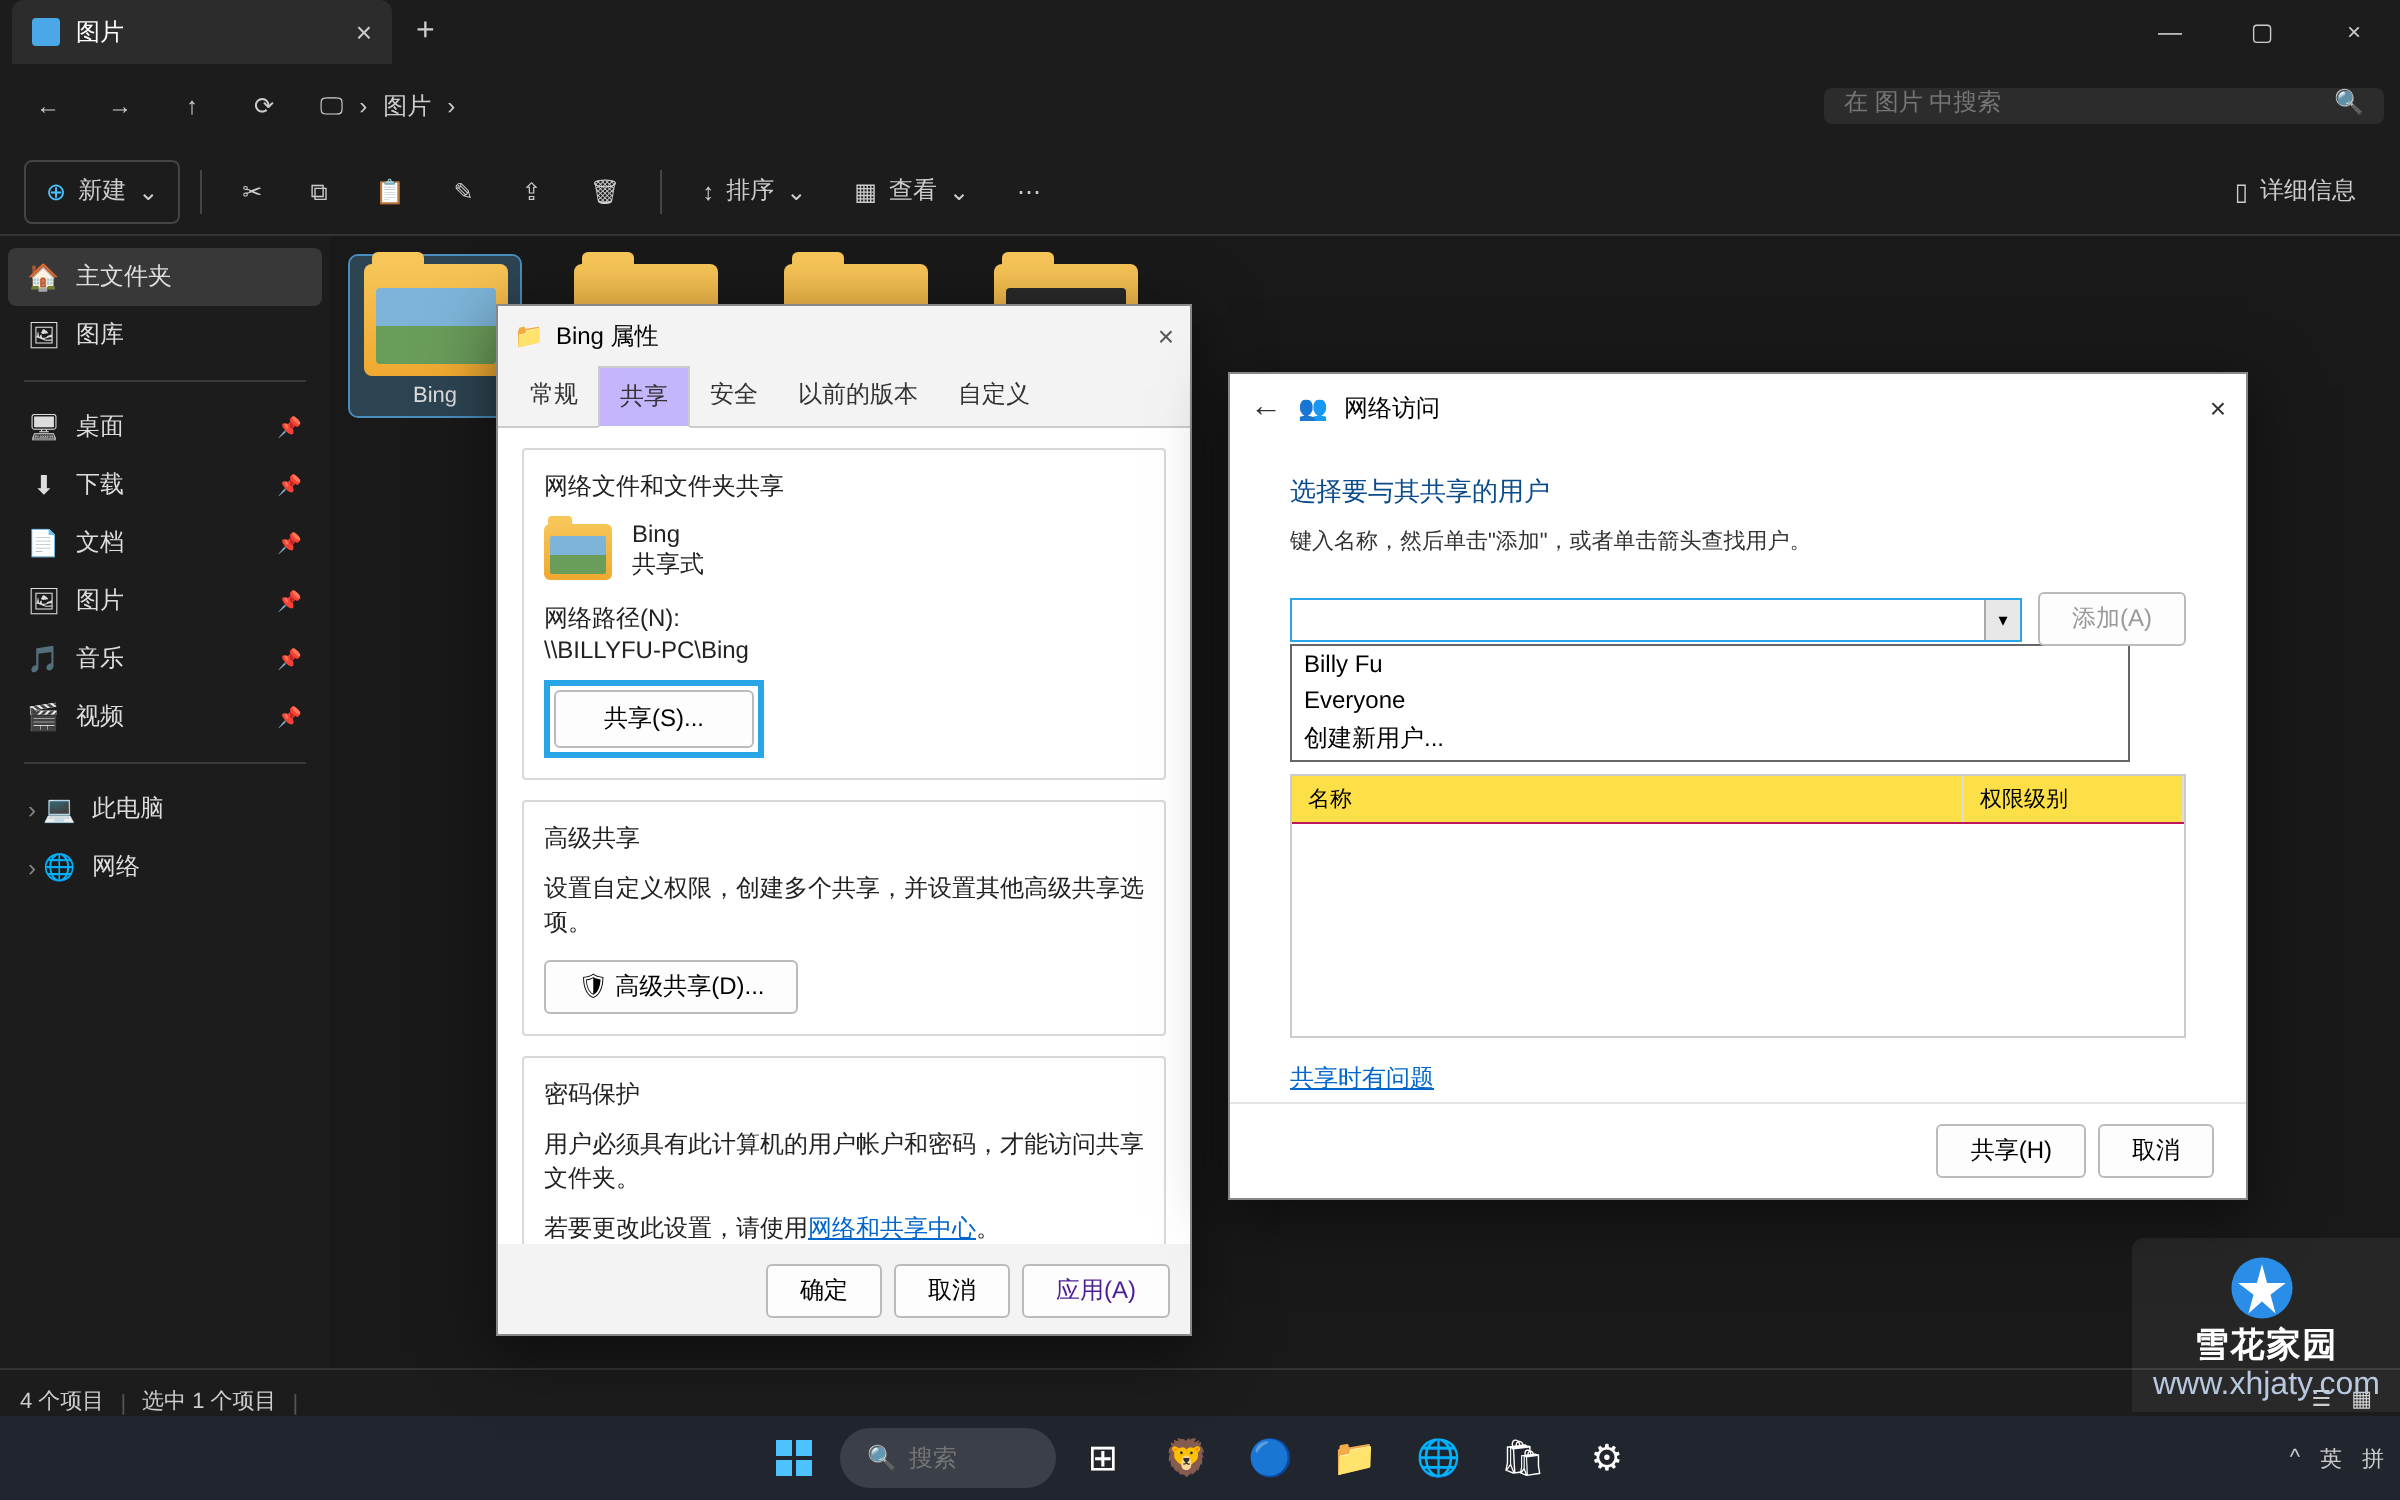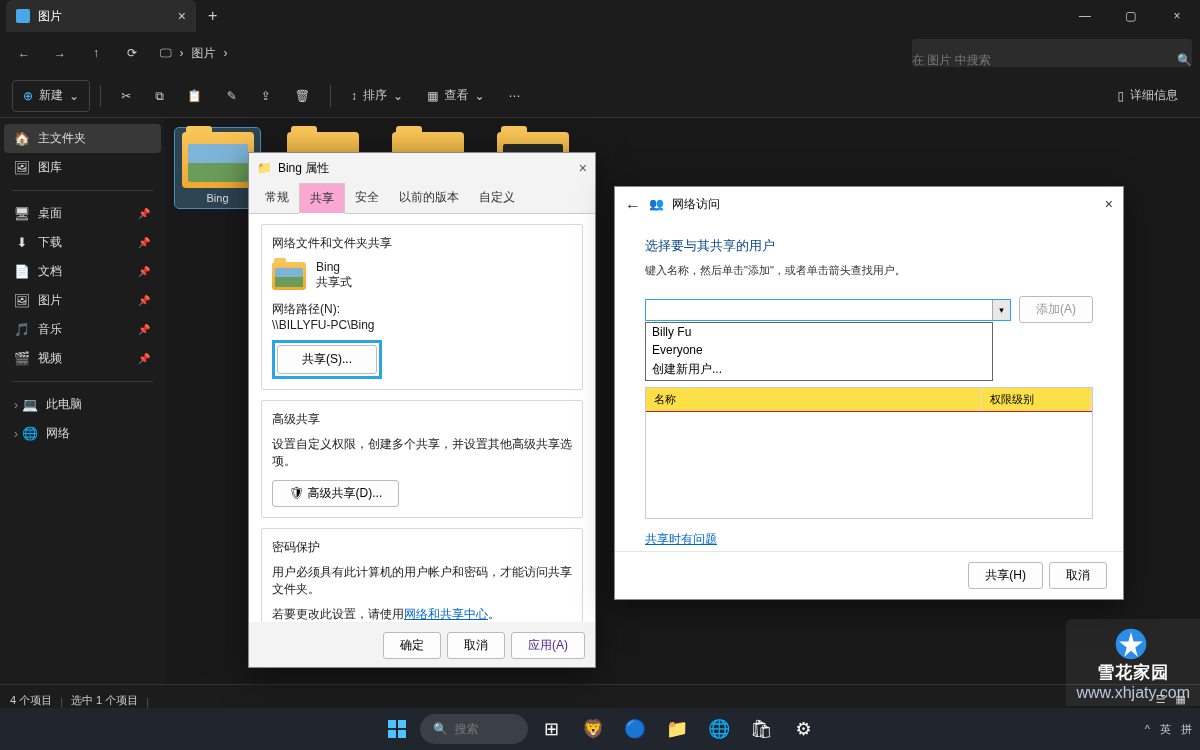--- a/index.html
+++ b/index.html
@@ -8,21 +8,21 @@
 .tab{background:#2c2c2c;height:32px;display:flex;align-items:center;padding:0 10px;gap:8px;border-radius:6px 6px 0 0;margin-left:6px;width:190px}
 .tab-icon{width:14px;height:14px;background:#4aa8e8;border-radius:2px;display:inline-block}
 .tab-close{margin-left:auto;color:#ccc;font-size:14px;cursor:pointer}
 .tab-add{color:#ccc;padding:0 12px;font-size:16px;cursor:pointer}
 .winbtns{margin-left:auto;display:flex}
 .winbtn{width:46px;height:32px;display:flex;align-items:center;justify-content:center;color:#ccc;cursor:pointer}
 .navbar{height:42px;background:#1c1c1c;display:flex;align-items:center;padding:0 8px;gap:4px}
 .navbtn{width:32px;height:32px;display:flex;align-items:center;justify-content:center;color:#ccc;cursor:pointer;border-radius:4px}
 .path{display:flex;align-items:center;gap:8px;padding:0 8px;flex:1;color:#ccc}
 .path span{cursor:pointer}
-.searchbox{width:280px;height:28px;background:#2c2c2c;border-radius:4px;display:flex;align-items:flex-end;padding:0 0;color:#888}
+.searchbox{width:280px;height:18px;background:#2c2c2c;border-radius:4px;display:flex;align-items:flex-start;padding:0 10px;color:#888}
 .searchbox input{background:none;border:none;color:#ccc;flex:1;outline:none;font-size:12px}
 .toolbar{height:44px;background:#1c1c1c;display:flex;align-items:center;padding:0 12px;gap:4px;border-bottom:1px solid #333}
 .toolbtn{height:32px;padding:0 10px;display:flex;align-items:center;gap:6px;color:#ccc;cursor:pointer;border-radius:4px}
 .newbtn{border:1px solid #444;border-radius:4px}
 .tooldiv{width:1px;height:22px;background:#444;margin:0 6px}
 .main{display:flex;height:580px}
 .sidebar{width:165px;background:#1c1c1c;padding:6px 4px;overflow-y:auto}
 .sideitem{display:flex;align-items:center;gap:8px;padding:6px 10px;color:#ddd;cursor:pointer;border-radius:4px;font-size:12px}
 .sideitem.active{background:#383838}
 .sideitem .pin{margin-left:auto;color:#888;font-size:10px}
@@ -45,21 +45,21 @@
 .taskitem{width:38px;height:38px;display:flex;align-items:center;justify-content:center;cursor:pointer;border-radius:4px;font-size:18px}
 .tasksearch{display:flex;align-items:center;gap:6px;background:#3a3f48;border-radius:16px;padding:4px 14px;height:30px;color:#ccc}
 .tasksearch input{background:none;border:none;color:#ccc;outline:none;width:60px;font-size:12px}
 .systray{position:absolute;right:8px;display:flex;align-items:center;gap:10px;color:#ccc;font-size:11px}
 
 .propdlg{position:absolute;left:248px;top:152px;width:348px;height:516px;background:#f3f3f3;border:1px solid #888;box-shadow:0 8px 30px rgba(0,0,0,0.5);color:#000;font-size:12px}
 .propdlg .pdtitle{height:30px;display:flex;align-items:center;padding:0 8px;gap:6px;background:#f3f3f3}
 .propdlg .pdtitle .cls{margin-left:auto;color:#555;cursor:pointer;font-size:14px}
 .pdtabs{display:flex;border-bottom:1px solid #ccc;padding:0 6px}
 .pdtab{padding:6px 10px;cursor:pointer;color:#333;font-size:12px}
-.pdtab.active{background:#f9a8d4;border:1px solid #ccc;border-bottom:1px solid #fff;margin-bottom:-1px}
+.pdtab.active{background:#c4b5fd;border:1px solid #ccc;border-bottom:1px solid #fff;margin-bottom:-1px}
 .pdbody{padding:10px 12px;background:#fff;height:408px;overflow:hidden}
 .fieldset{border:1px solid #d8d8d8;border-radius:2px;padding:10px;margin-bottom:10px;color:#222}
 .fstitle{font-size:12px;color:#222;margin-bottom:8px}
 .fsrow{display:flex;gap:10px;align-items:center}
 .smallfolder{width:34px;height:28px;background:linear-gradient(#f7c558,#f0a930);border-radius:3px;position:relative}
 .smallfolder::before{content:"";position:absolute;top:-4px;left:2px;width:12px;height:5px;background:#f7c558;border-radius:2px 2px 0 0}
 .smallfolder::after{content:"";position:absolute;inset:6px 3px 3px 3px;background:linear-gradient(#7db4d8 50%,#6a9c5a 50%);border-radius:1px}
 .winbutton{background:#fdfdfd;border:1px solid #bbb;padding:4px 16px;border-radius:3px;cursor:pointer;font-size:12px}
 .sharebtn-hl{border:3px solid #29a6e8;padding:2px;display:inline-block;margin-top:8px}
 .sharebtn-hl .winbutton{padding:5px 24px}
@@ -70,21 +70,21 @@
 .sdhead{display:flex;align-items:center;padding:8px 10px;gap:8px}
 .sdhead .back{font-size:16px;color:#333;cursor:pointer}
 .sdhead .cls{margin-left:auto;font-size:14px;color:#333;cursor:pointer}
 .sdbody{padding:8px 30px}
 .sdtitle{color:#0a4b8c;font-size:13px;margin:8px 0}
 .sddesc{color:#333;font-size:11px;margin-bottom:18px}
 .comborow{display:flex;gap:8px;align-items:center}
 .combo{flex:1;display:flex;border:1px solid #29a6e8;height:22px}
 .combo input{flex:1;border:none;outline:none;padding:0 4px;font-size:12px}
 .combo .dd{width:18px;background:#e8e8e8;border-left:1px solid #aaa;display:flex;align-items:center;justify-content:center;cursor:pointer;font-size:9px}
-.dropdown{border:1px solid #666;background:#fff;margin-top:-1px;width:348px}
+.dropdown{border:1px solid #666;background:#fff;margin-top:-1px;width:420px}
 .ddopt{padding:2px 6px;cursor:pointer;font-size:12px}
 .userlist{border:1px solid #ccc;height:132px;margin-top:6px;display:flex;flex-direction:column}
 .ulhead{display:flex;background:#fde047;border-bottom:1px solid #be185d}
 .ulhead div{padding:4px 8px;font-size:11px;border-right:1px solid #ddd}
 .ulbody{flex:1}
 .sdfoot{display:flex;justify-content:flex-end;gap:6px;padding:10px 16px;border-top:1px solid #e5e5e5;position:absolute;bottom:0;left:0;right:0}
 .watermark{position:absolute;right:0;bottom:44px;padding:8px 10px 4px 10px;background:rgba(255,255,255,0.06);color:#fff;text-align:center;border-radius:6px 0 0 0}
 .watermark .wm1{font-size:17px;font-weight:700;letter-spacing:1px}
 .watermark .wm2{font-size:16px;color:#b8c8e0}
 .wmicon{width:34px;height:34px;display:inline-block;vertical-align:middle;margin-right:4px}

